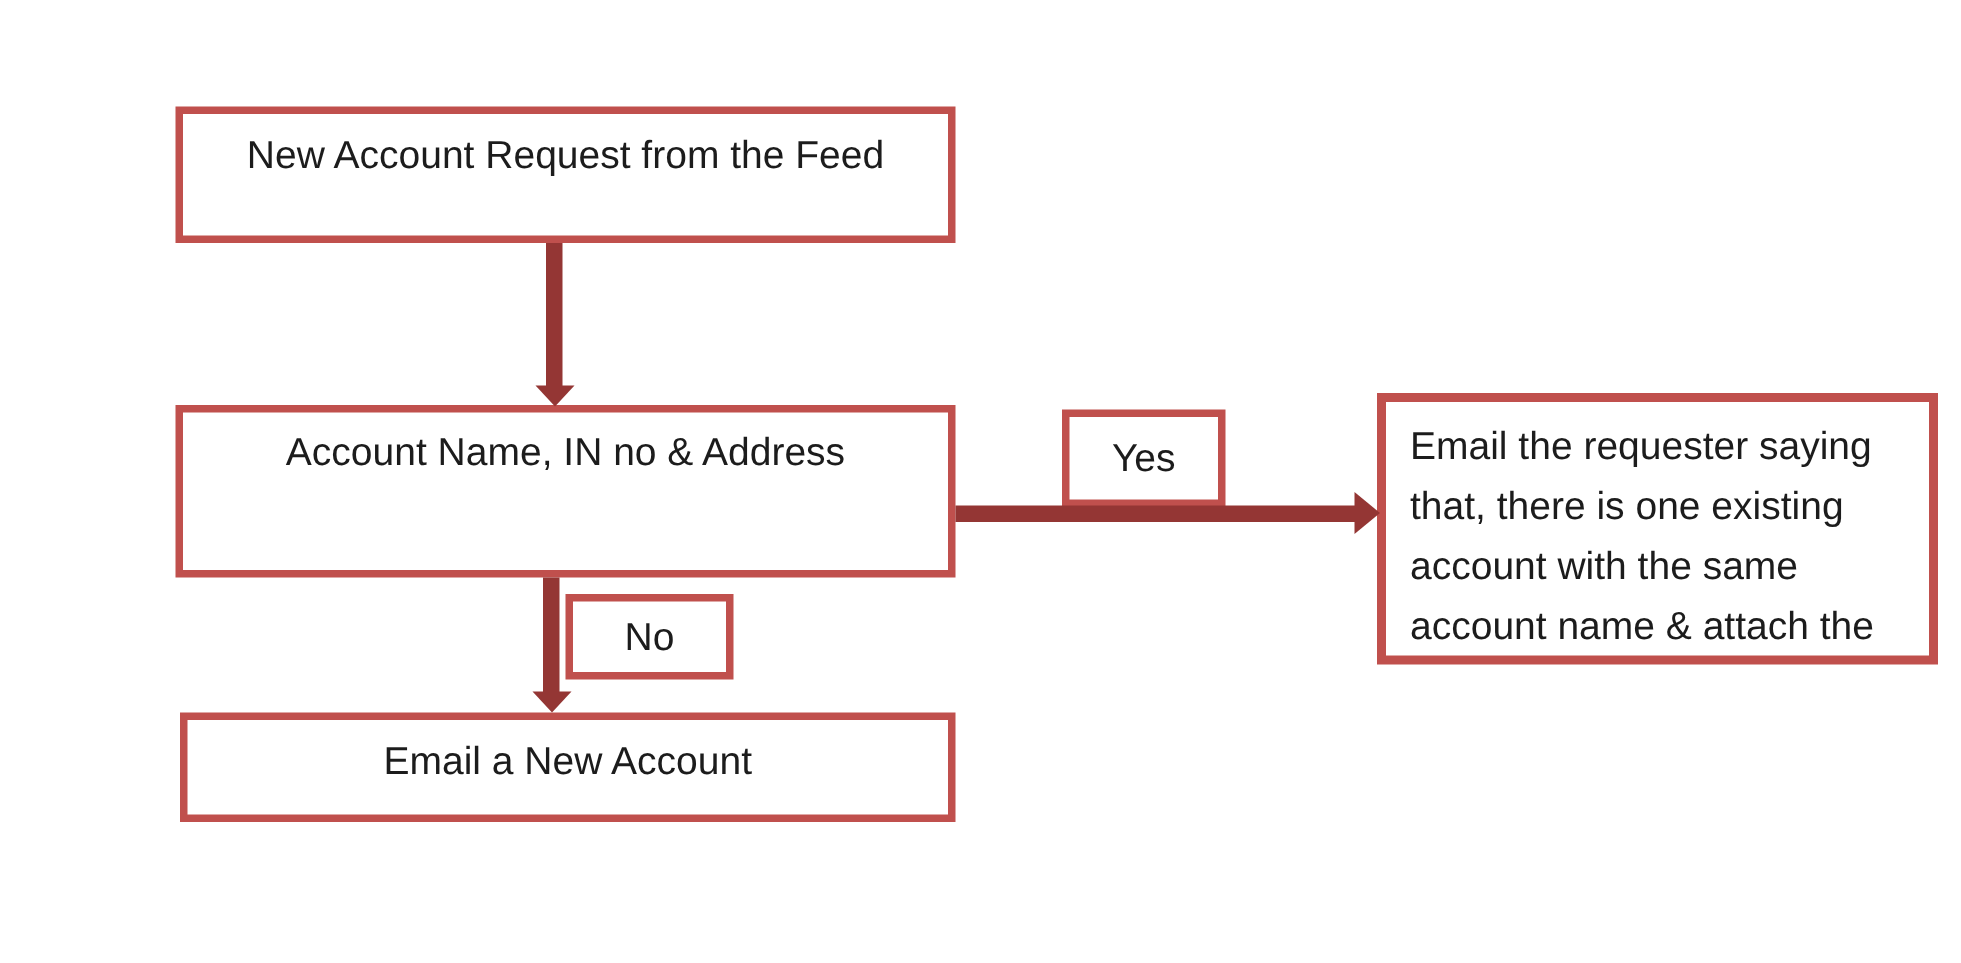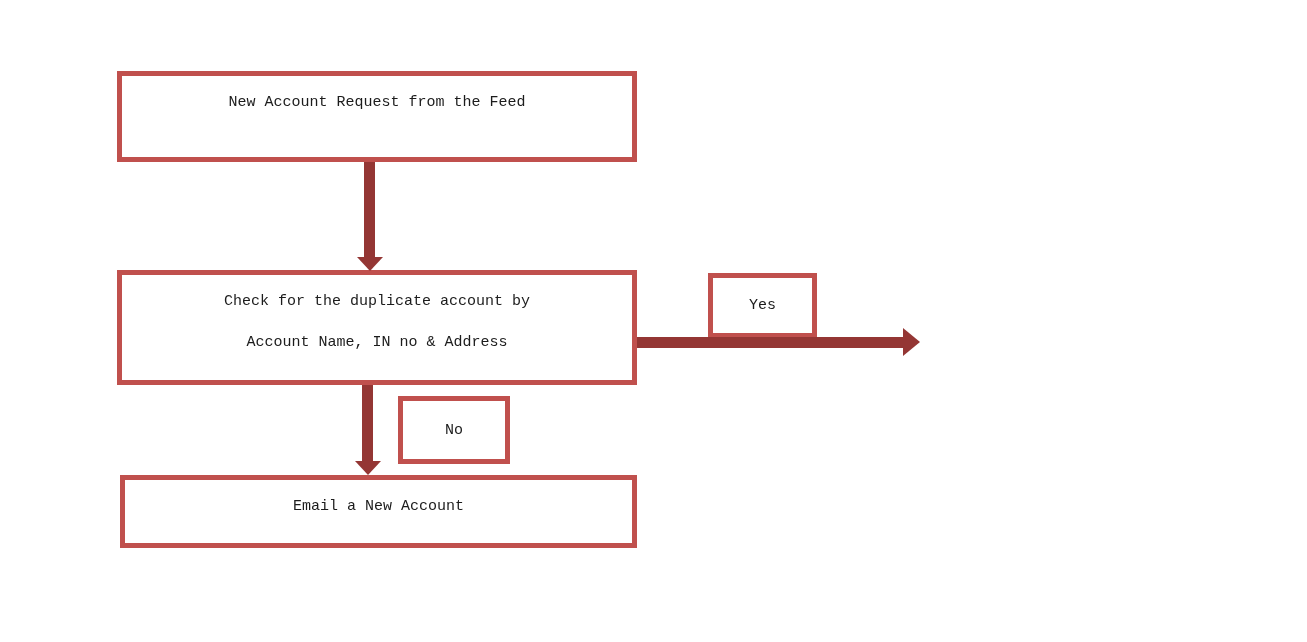--- a/index.html
+++ b/index.html
@@ -10,40 +10,39 @@
     height:642px;
     background:var(--background, #ffffff);
     font-family:"Liberation Sans", sans-serif;
     color:var(--text, #1c1c1c);
     overflow:hidden;
   }
   .node {
     position:absolute;
     background:var(--node-fill, #ffffff);
     border:5px solid var(--node-border, #c0504d);
-    font-size:15px;
-    font-family:Liberation Mono, monospace;
+    font-size:26px;
   }
   .node .ln { white-space:nowrap; }
   .centered { text-align:center; }
 
   #node-start  { left:117px; top:71px;  width:520px; height:91px;  padding-top:13px; }
   #node-start .ln { line-height:28px; }
 
   #node-check  { left:117px; top:270px; width:520px; height:115px; padding-top:6px; }
   #node-check .ln { line-height:41px; }
 
   #node-create { left:120px; top:475px; width:517px; height:73px;  padding-top:13px; }
   #node-create .ln { line-height:28px; }
 
   #node-email  { left:918px; top:262px; width:374px; height:181px; border-width:6px; padding:9px 8px 0 16px; }
   #node-email .ln { line-height:40px; }
 
   #label-yes { left:708px; top:273px; width:109px; height:65px; display:flex; align-items:center; justify-content:center;text-align:center; }
-  #label-no  { left:398px; top:396px; width:112px; height:68px; display:flex; align-items:center; justify-content:center; }
+  #label-no  { left:377px; top:396px; width:112px; height:57px; display:flex; align-items:center; justify-content:center; }
 
   .shaft-v { position:absolute; width:11px;  background:var(--arrow, #943634); }
   .shaft-h { position:absolute; height:11px; background:var(--arrow, #943634); }
   .head    { position:absolute; width:0; height:0; }
   .head-down  { border-left:13px solid transparent; border-right:13px solid transparent; border-top:14px solid var(--arrow, #943634); }
   .head-right { border-top:14px solid transparent; border-bottom:14px solid transparent; border-left:17px solid var(--arrow, #943634); }
 
   #arrow1-shaft { left:364px; top:162px; height:96px; }
   #arrow1-head  { left:357px; top:257px; }
 
@@ -56,28 +55,33 @@
 </head>
 <body>
 
 <div class="canvas">
 
   <div class="node centered" id="node-start">
     <div class="ln">New Account Request from the Feed</div>
   </div>
 
   <div class="node centered" id="node-check">
-    <div class="ln">Check for the duplicate account by</div>
     <div class="ln">Account Name, IN no &amp; Address</div>
   </div>
 
   <div class="node centered" id="node-create">
     <div class="ln">Email a New Account</div>
   </div>
 
+  <div class="node" id="node-email">
+    <div class="ln">Email the requester saying</div>
+    <div class="ln">that, there is one existing</div>
+    <div class="ln">account with the same</div>
+    <div class="ln">account name &amp; attach the</div>
+  </div>
 
   <div class="node" id="label-yes">
     <span class="ln">Yes</span>
   </div>
 
   <div class="node" id="label-no">
     <span class="ln">No</span>
   </div>
 
   <div class="shaft-v" id="arrow1-shaft"></div>

